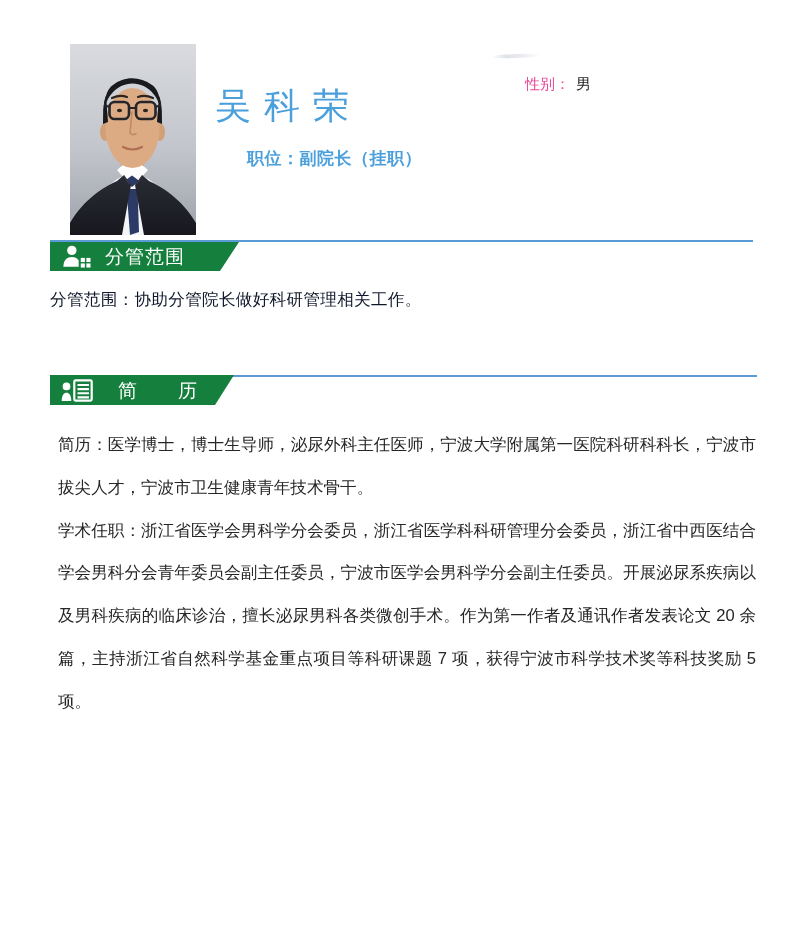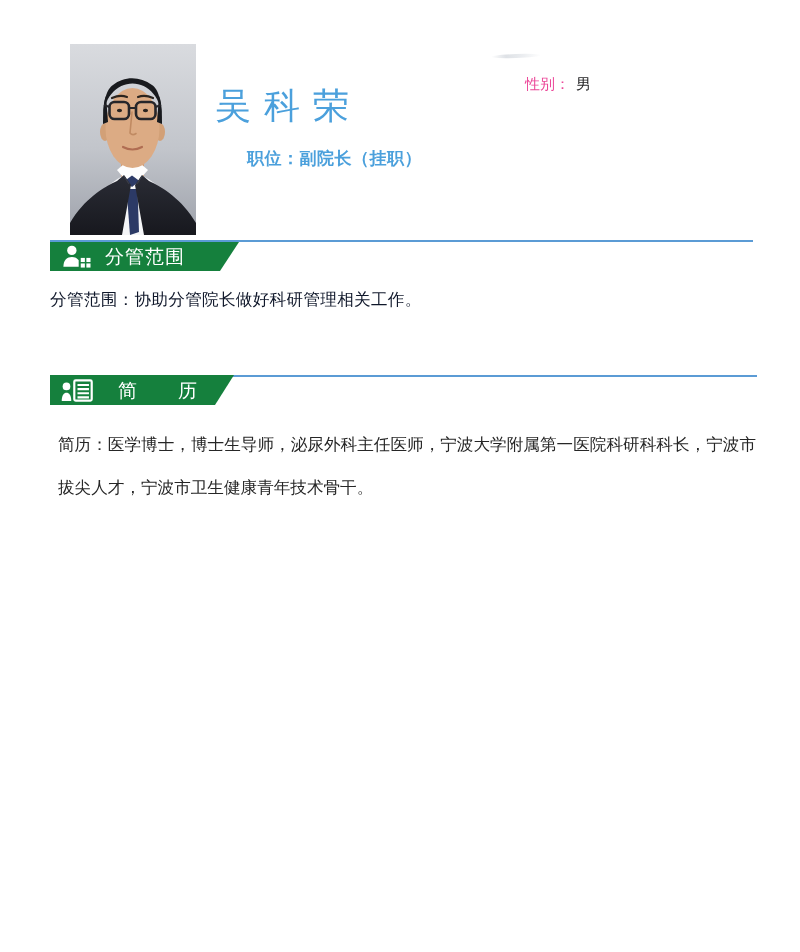--- a/index.html
+++ b/index.html
@@ -153,15 +153,16 @@
         <line x1="18" y1="12" x2="30.5" y2="12" stroke="#ffffff" stroke-width="2.2"></line>
         <line x1="18" y1="16.5" x2="30.5" y2="16.5" stroke="#ffffff" stroke-width="2.2"></line>
         <line x1="18" y1="21" x2="30.5" y2="21" stroke="#ffffff" stroke-width="2.2"></line>
       </svg>
     </span>
     <span class="banner-title">简　　历</span>
   </div>
 
   <div class="bio">
     <p>简历：医学博士，博士生导师，泌尿外科主任医师，宁波大学附属第一医院科研科科长，宁波市拔尖人才，宁波市卫生健康青年技术骨干。</p>
+    <p>学术任职：浙江省医学会男科学分会委员，浙江省医学科科研管理分会委员，浙江省中西医结合学会男科分会青年委员会副主任委员，宁波市医学会男科学分会副主任委员。开展泌尿系疾病以及男科疾病的临床诊治，擅长泌尿男科各类微创手术。作为第一作者及通讯作者发表论文 20 余篇，主持浙江省自然科学基金重点项目等科研课题 7 项，获得宁波市科学技术奖等科技奖励 5 项。</p>
   </div>
 
 </div>
 
 </body></html>

